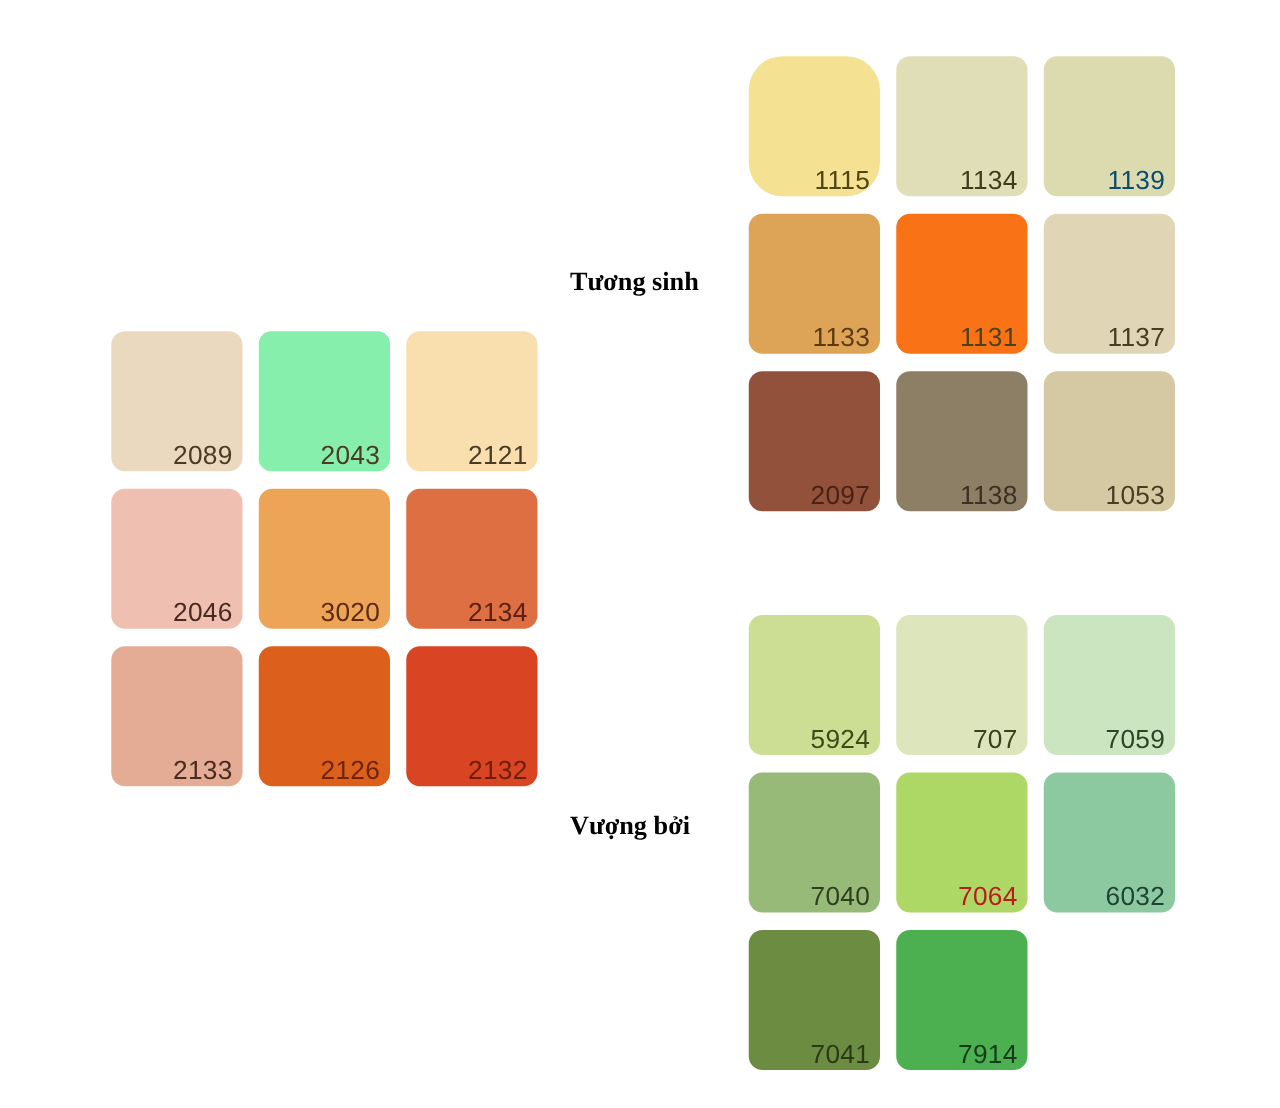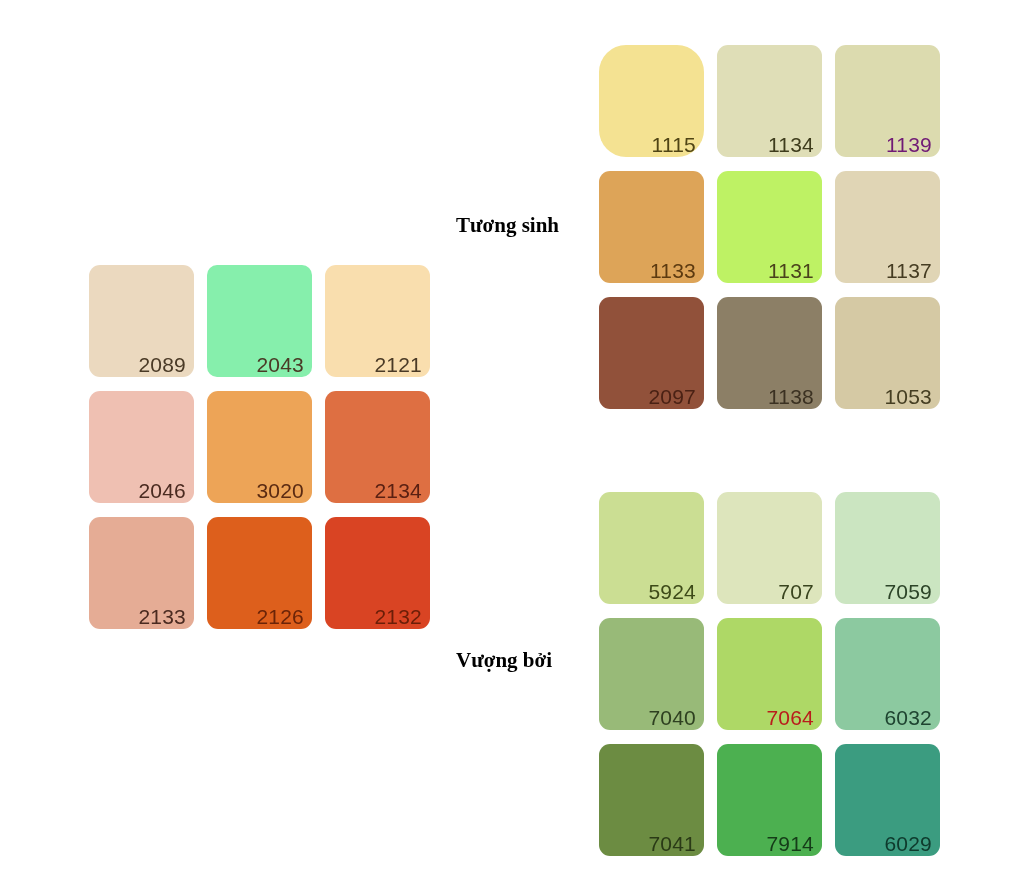--- a/index.html
+++ b/index.html
@@ -100,26 +100,26 @@
   <div class="caption" id="caption-tuong-sinh">Tương sinh</div>
 
   <div class="grid" id="grid-upper-right">
       <div class="swatch" style="background: rgb(244, 226, 146); border-radius: 27px;">
         <span class="swatch-code" style="color: rgb(79, 68, 20);">1115</span>
       </div>
       <div class="swatch" style="background: rgb(223, 222, 183);">
         <span class="swatch-code" style="color: rgb(62, 60, 28);">1134</span>
       </div>
       <div class="swatch" style="background: rgb(220, 219, 175);">
-        <span class="swatch-code" style="color: #701a75;">1139</span>
+        <span class="swatch-code" style="color: #0c4a6e;">1139</span>
       </div>
       <div class="swatch" style="background: rgb(221, 164, 88);">
         <span class="swatch-code" style="color: rgb(92, 58, 16);">1133</span>
       </div>
-      <div class="swatch" style="background: #bef264;">
+      <div class="swatch" style="background: #f97316;">
         <span class="swatch-code" style="color: rgb(74, 66, 28);">1131</span>
       </div>
       <div class="swatch" style="background: rgb(224, 213, 181);">
         <span class="swatch-code" style="color: rgb(69, 60, 34);">1137</span>
       </div>
       <div class="swatch" style="background: rgb(145, 81, 58);">
         <span class="swatch-code" style="color: rgb(74, 33, 20);">2097</span>
       </div>
       <div class="swatch" style="background: rgb(140, 127, 102);">
         <span class="swatch-code" style="color: rgb(59, 49, 34);">1138</span>
@@ -149,18 +149,15 @@
       </div>
       <div class="swatch" style="background: rgb(140, 201, 160);">
         <span class="swatch-code" style="color: rgb(30, 68, 48);">6032</span>
       </div>
       <div class="swatch" style="background: rgb(108, 140, 66);">
         <span class="swatch-code" style="color: rgb(42, 58, 22);">7041</span>
       </div>
       <div class="swatch" style="background: rgb(76, 176, 80);">
         <span class="swatch-code" style="color: rgb(21, 60, 24);">7914</span>
       </div>
-      <div class="swatch" style="background: rgb(59, 156, 128);">
-        <span class="swatch-code" style="color: rgb(14, 58, 44);">6029</span>
-      </div>
     </div>
 
 </div>
 
 </body></html>

